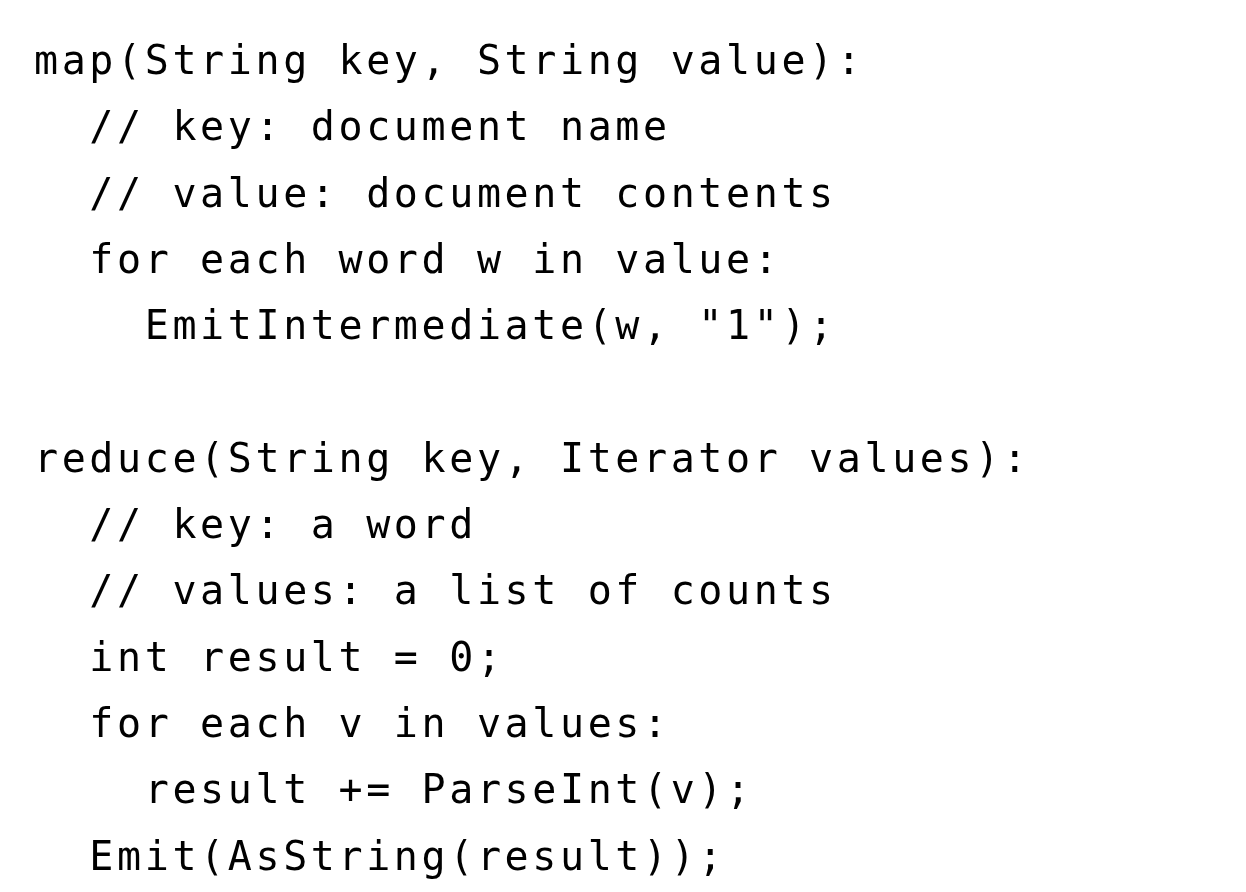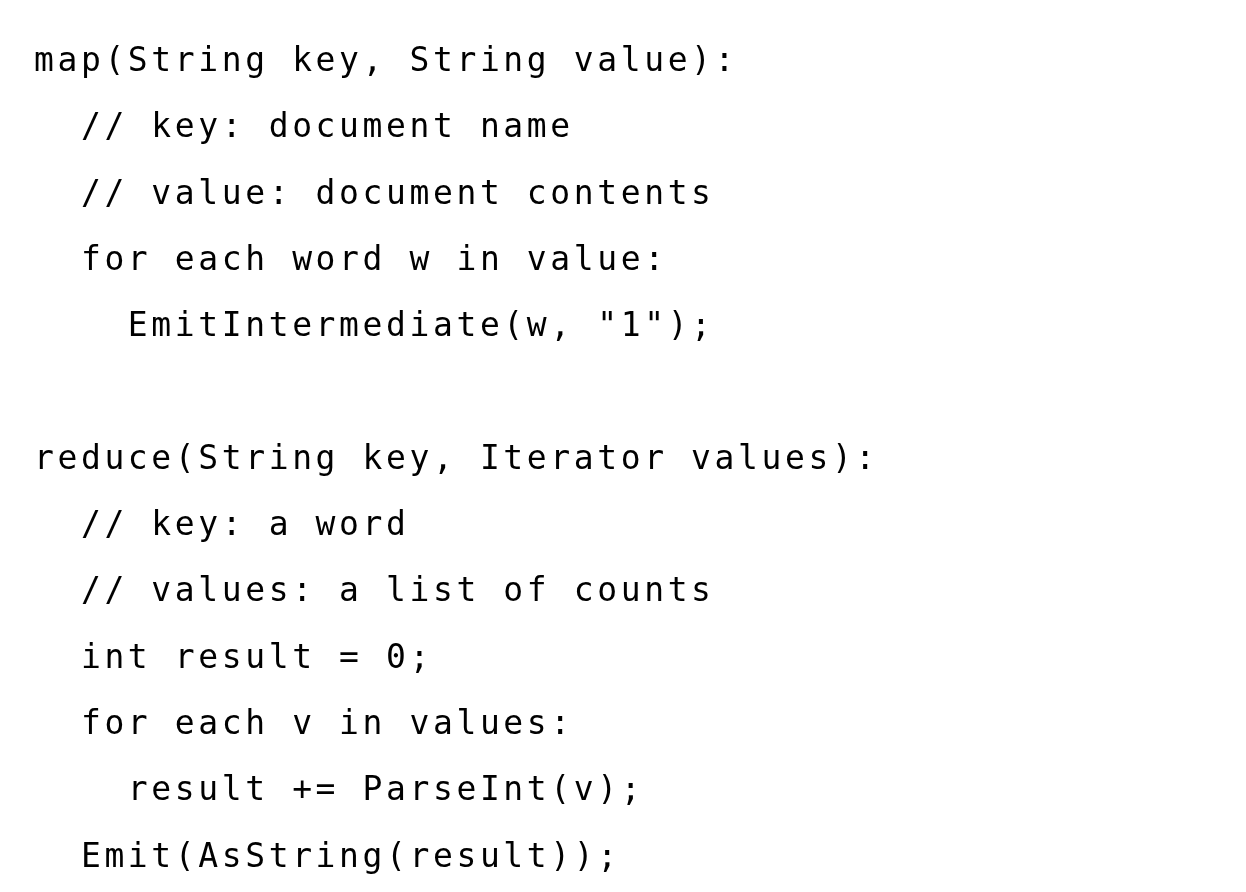--- a/index.html
+++ b/index.html
@@ -21,21 +21,21 @@
     width: 1246px;
     height: 892px;
     box-sizing: border-box;
     padding: 14px 0 0 34px;
     background: #ffffff;
   }
   .code-line {
     display: block;
     white-space: pre;
     font-family: "DejaVu Sans Mono", "Liberation Mono", monospace;
-    font-size: 33px;
+    font-size: 40px;
     line-height: 66.3px;
     letter-spacing: 3.6px;
     color: #000000;
     font-weight: 400;
     height: 66.3px;
     -webkit-font-smoothing: antialiased;
   }
   .code-line.blank {
     color: transparent;
   }

